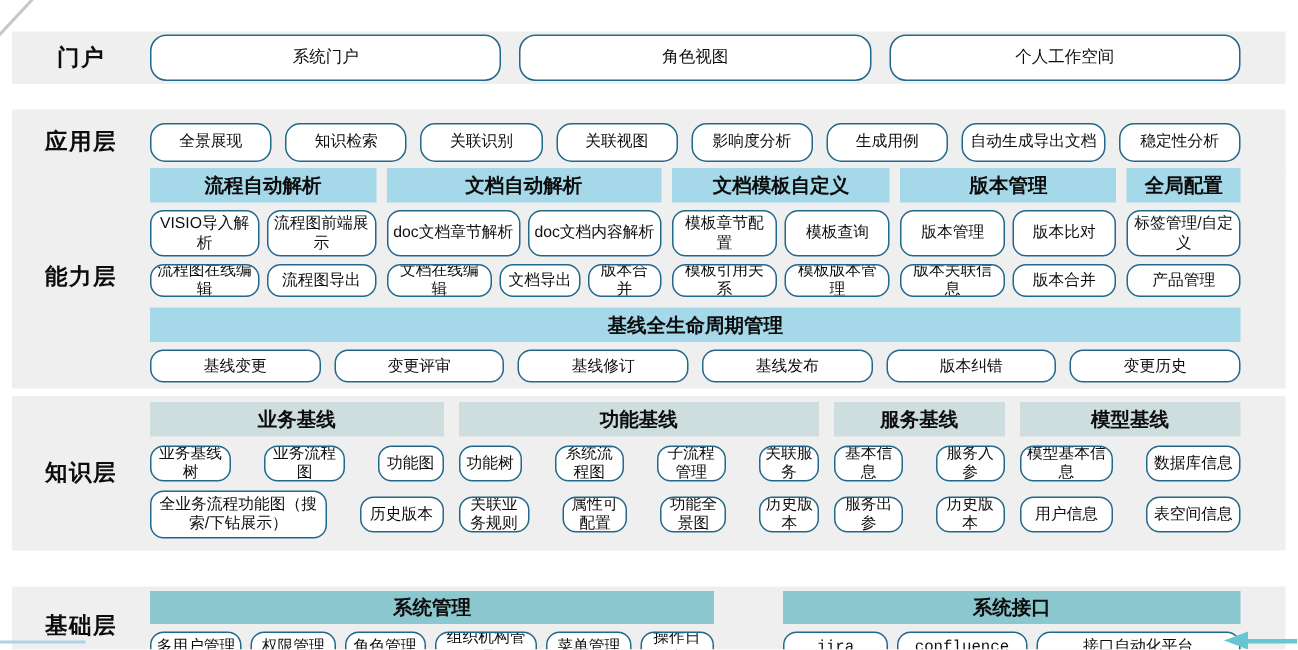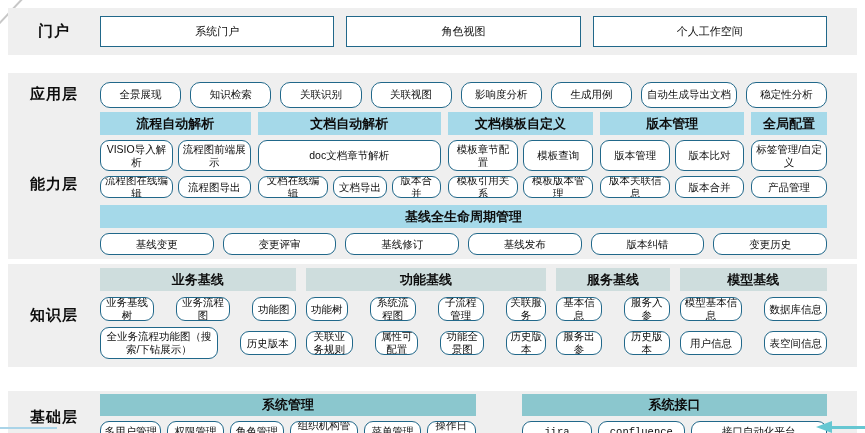--- a/index.html
+++ b/index.html
@@ -3,35 +3,35 @@
 <meta charset="utf-8">
 <style>
   html,body{margin:0;padding:0;background:#fff;}
   .page{position:relative;width:865px;height:433px;background:#ffffff;overflow:hidden;
         font-family:"Liberation Sans","DejaVu Sans",sans-serif;color:#111;}
   .band{position:absolute;left:8px;right:8px;background:#efefef;display:flex;}
   .band-label{flex:0 0 92px;display:flex;align-items:center;justify-content:center;
               font-weight:bold;font-size:15px;letter-spacing:1px;color:#0d0d0d;}
   .band-content{flex:1;position:relative;padding-right:30px;box-sizing:border-box;}
 
-  #band-portal{top:8px;height:47px;}
+  #band-portal{top:21px;height:35px;}
   #band-app{top:73px;height:43px;}
   #band-cap{top:109px;height:150px;}
   #band-know{top:264px;height:103px;}
   #band-found{top:391px;height:53px;}
 
   .btn{background:#fff;border:1.5px solid #21688a;border-radius:9px;box-sizing:border-box;
        display:flex;align-items:center;justify-content:center;text-align:center;
        font-size:10.5px;line-height:1.2;color:#0d0d0d;padding:1px 3px;overflow:hidden;}
   .hdr{background:#a5d9e9;font-weight:bold;font-size:13px;color:#0d0d0d;
        display:flex;align-items:center;justify-content:center;flex:none;}
 
   
   .portal-row{display:flex;gap:12px;align-items:center;height:100%;}
-  .portal-row .btn{flex:1;height:31px;border-radius:0;font-size:11px;}
+  .portal-row .btn{flex:1;height:31px;border-radius:11px;font-size:11px;}
 
   
   .app-row{display:flex;gap:9px;align-items:center;height:100%;}
   .app-row .btn{flex:1;height:26px;border-radius:10px;}
 
   
   .cap-grid{display:flex;gap:7px;margin-top:3px;}
   .cap-col{display:flex;flex-direction:column;}
   .cap-col .hdr{height:23px;}
   .brow{display:flex;gap:5px;margin-top:5px;}
@@ -115,20 +115,21 @@
           </div>
           <div class="brow r2">
             <div class="btn">流程图在线编辑</div>
             <div class="btn">流程图导出</div>
           </div>
         </div>
         <div class="cap-col" style="flex:186 0 0">
           <div class="hdr">文档自动解析</div>
           <div class="brow r1">
             <div class="btn">doc文档章节解析</div>
+            <div class="btn">doc文档内容解析</div>
           </div>
           <div class="brow r2">
             <div class="btn" style="flex:1.3">文档在线编辑</div>
             <div class="btn" style="flex:0.95">文档导出</div>
             <div class="btn" style="flex:0.85">版本合并</div>
           </div>
         </div>
         <div class="cap-col" style="flex:148 0 0">
           <div class="hdr">文档模板自定义</div>
           <div class="brow r1">

